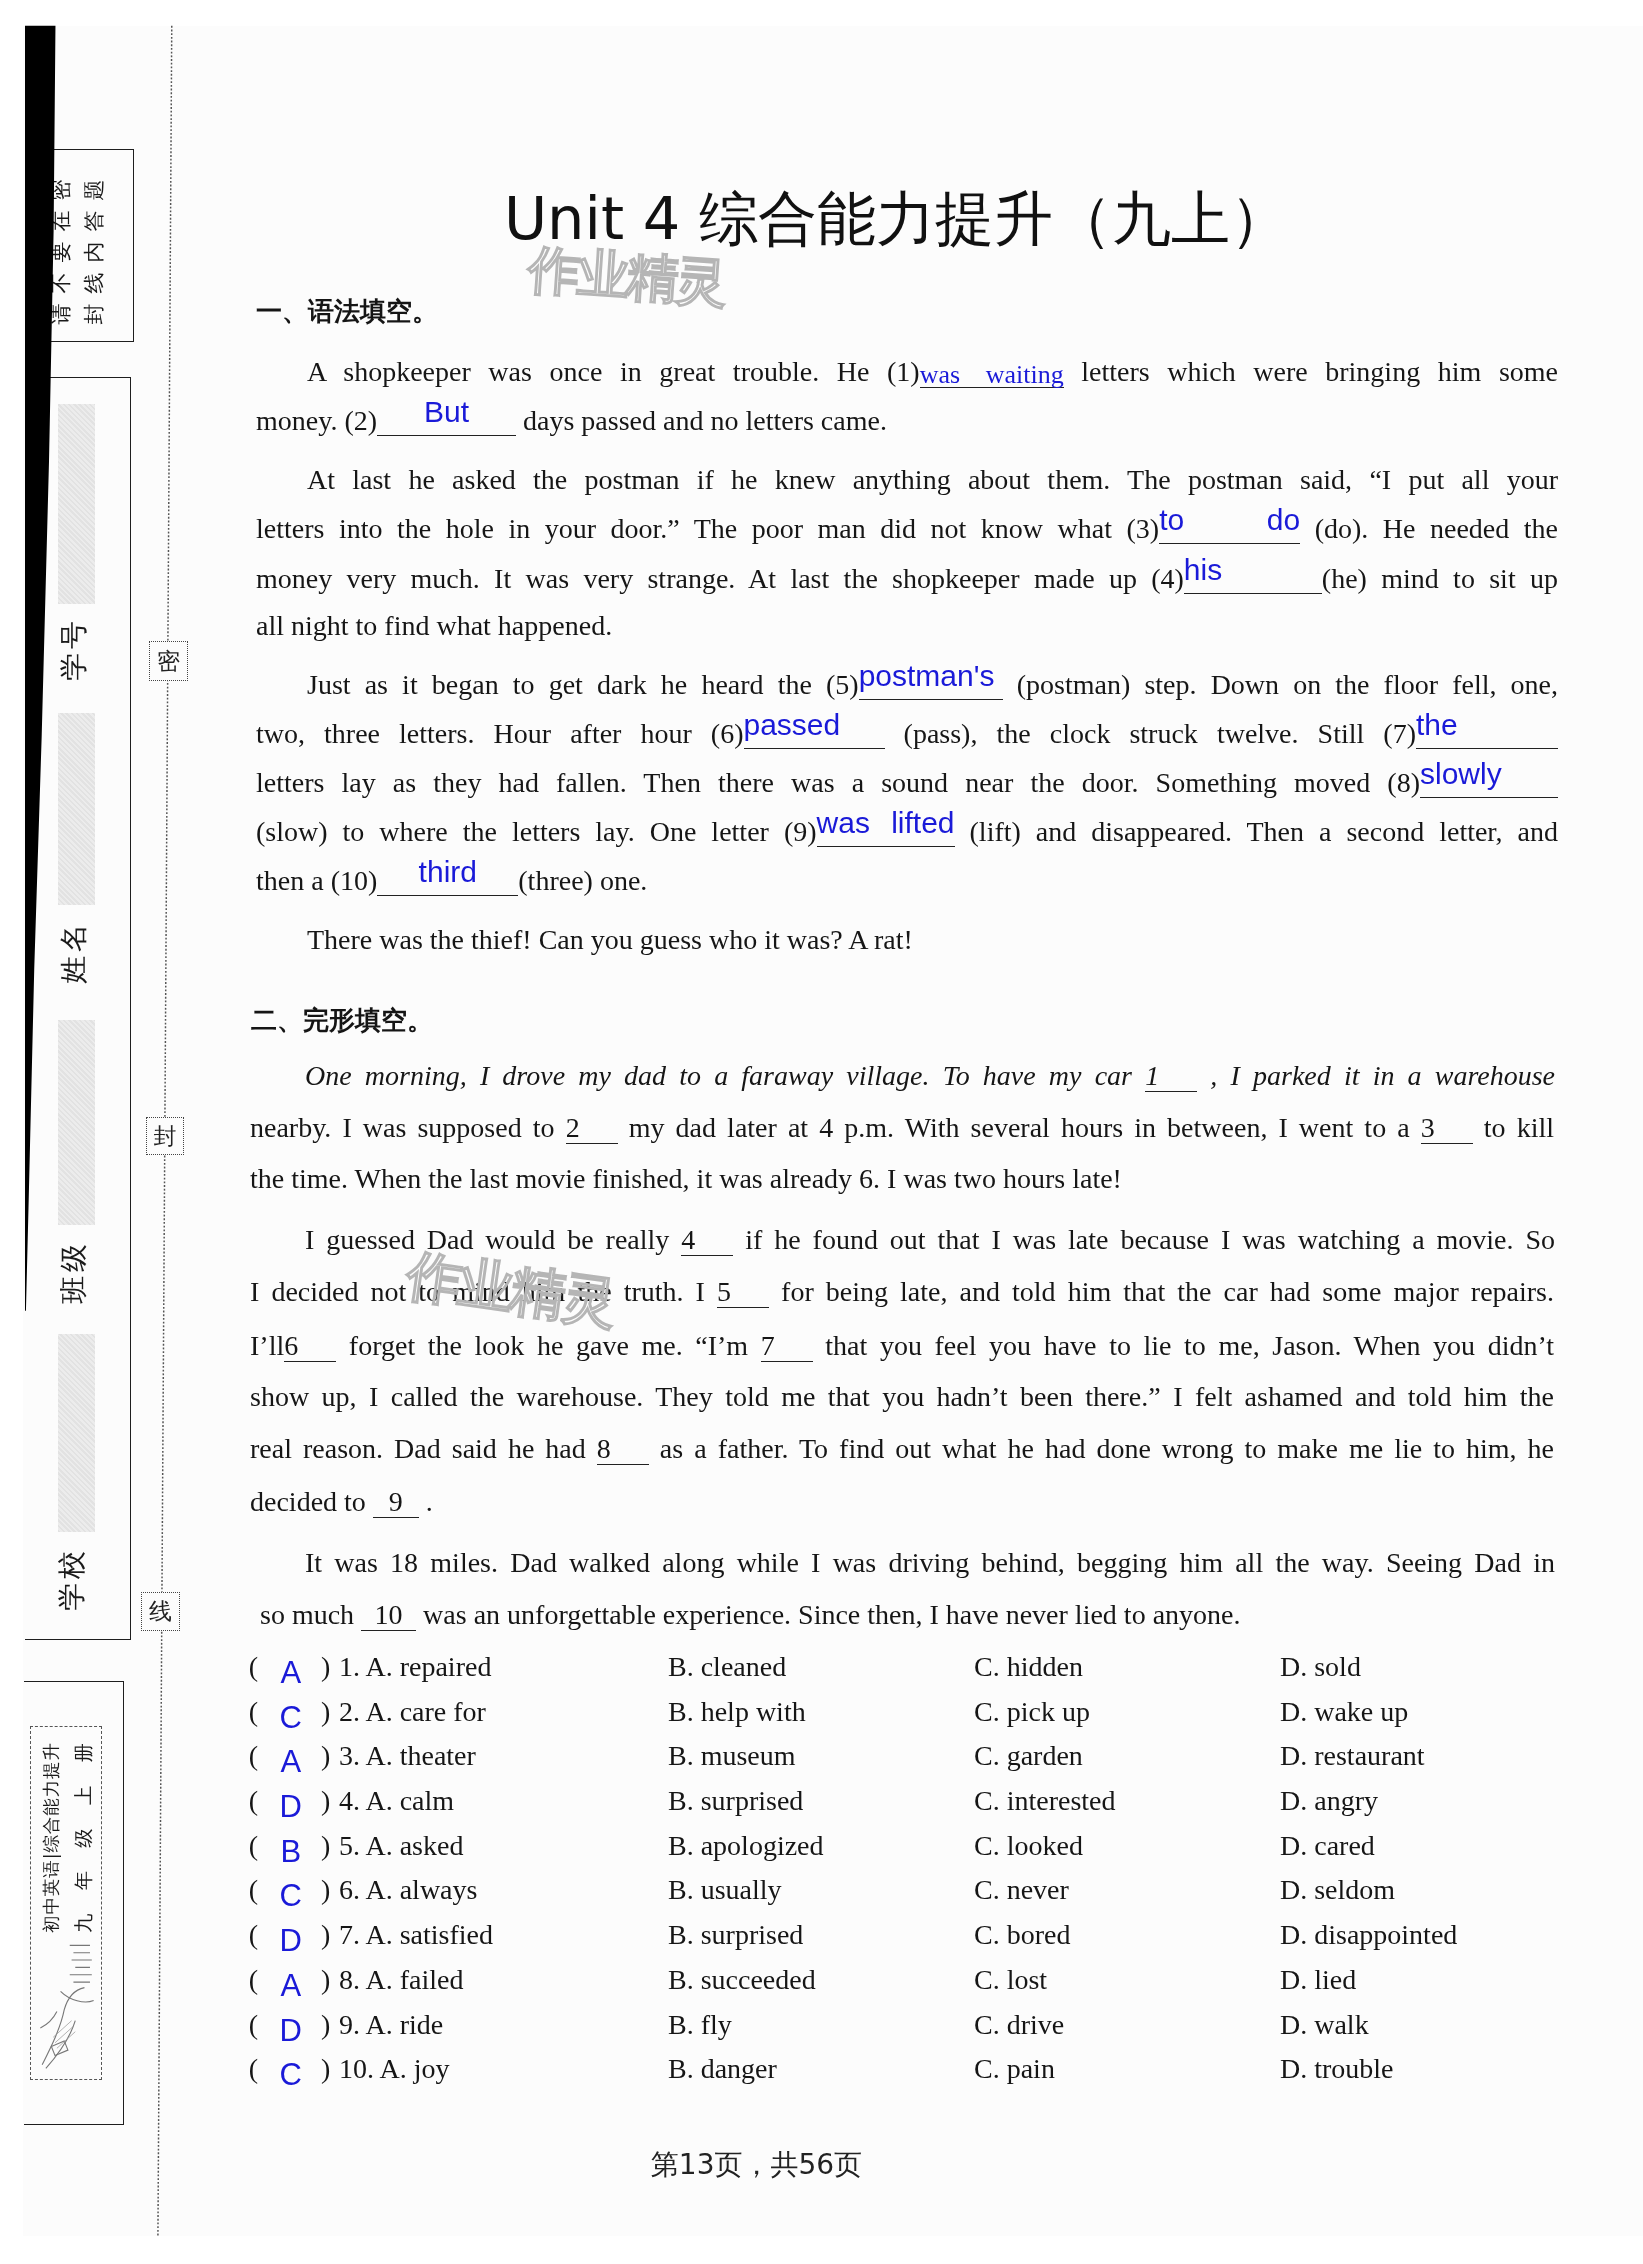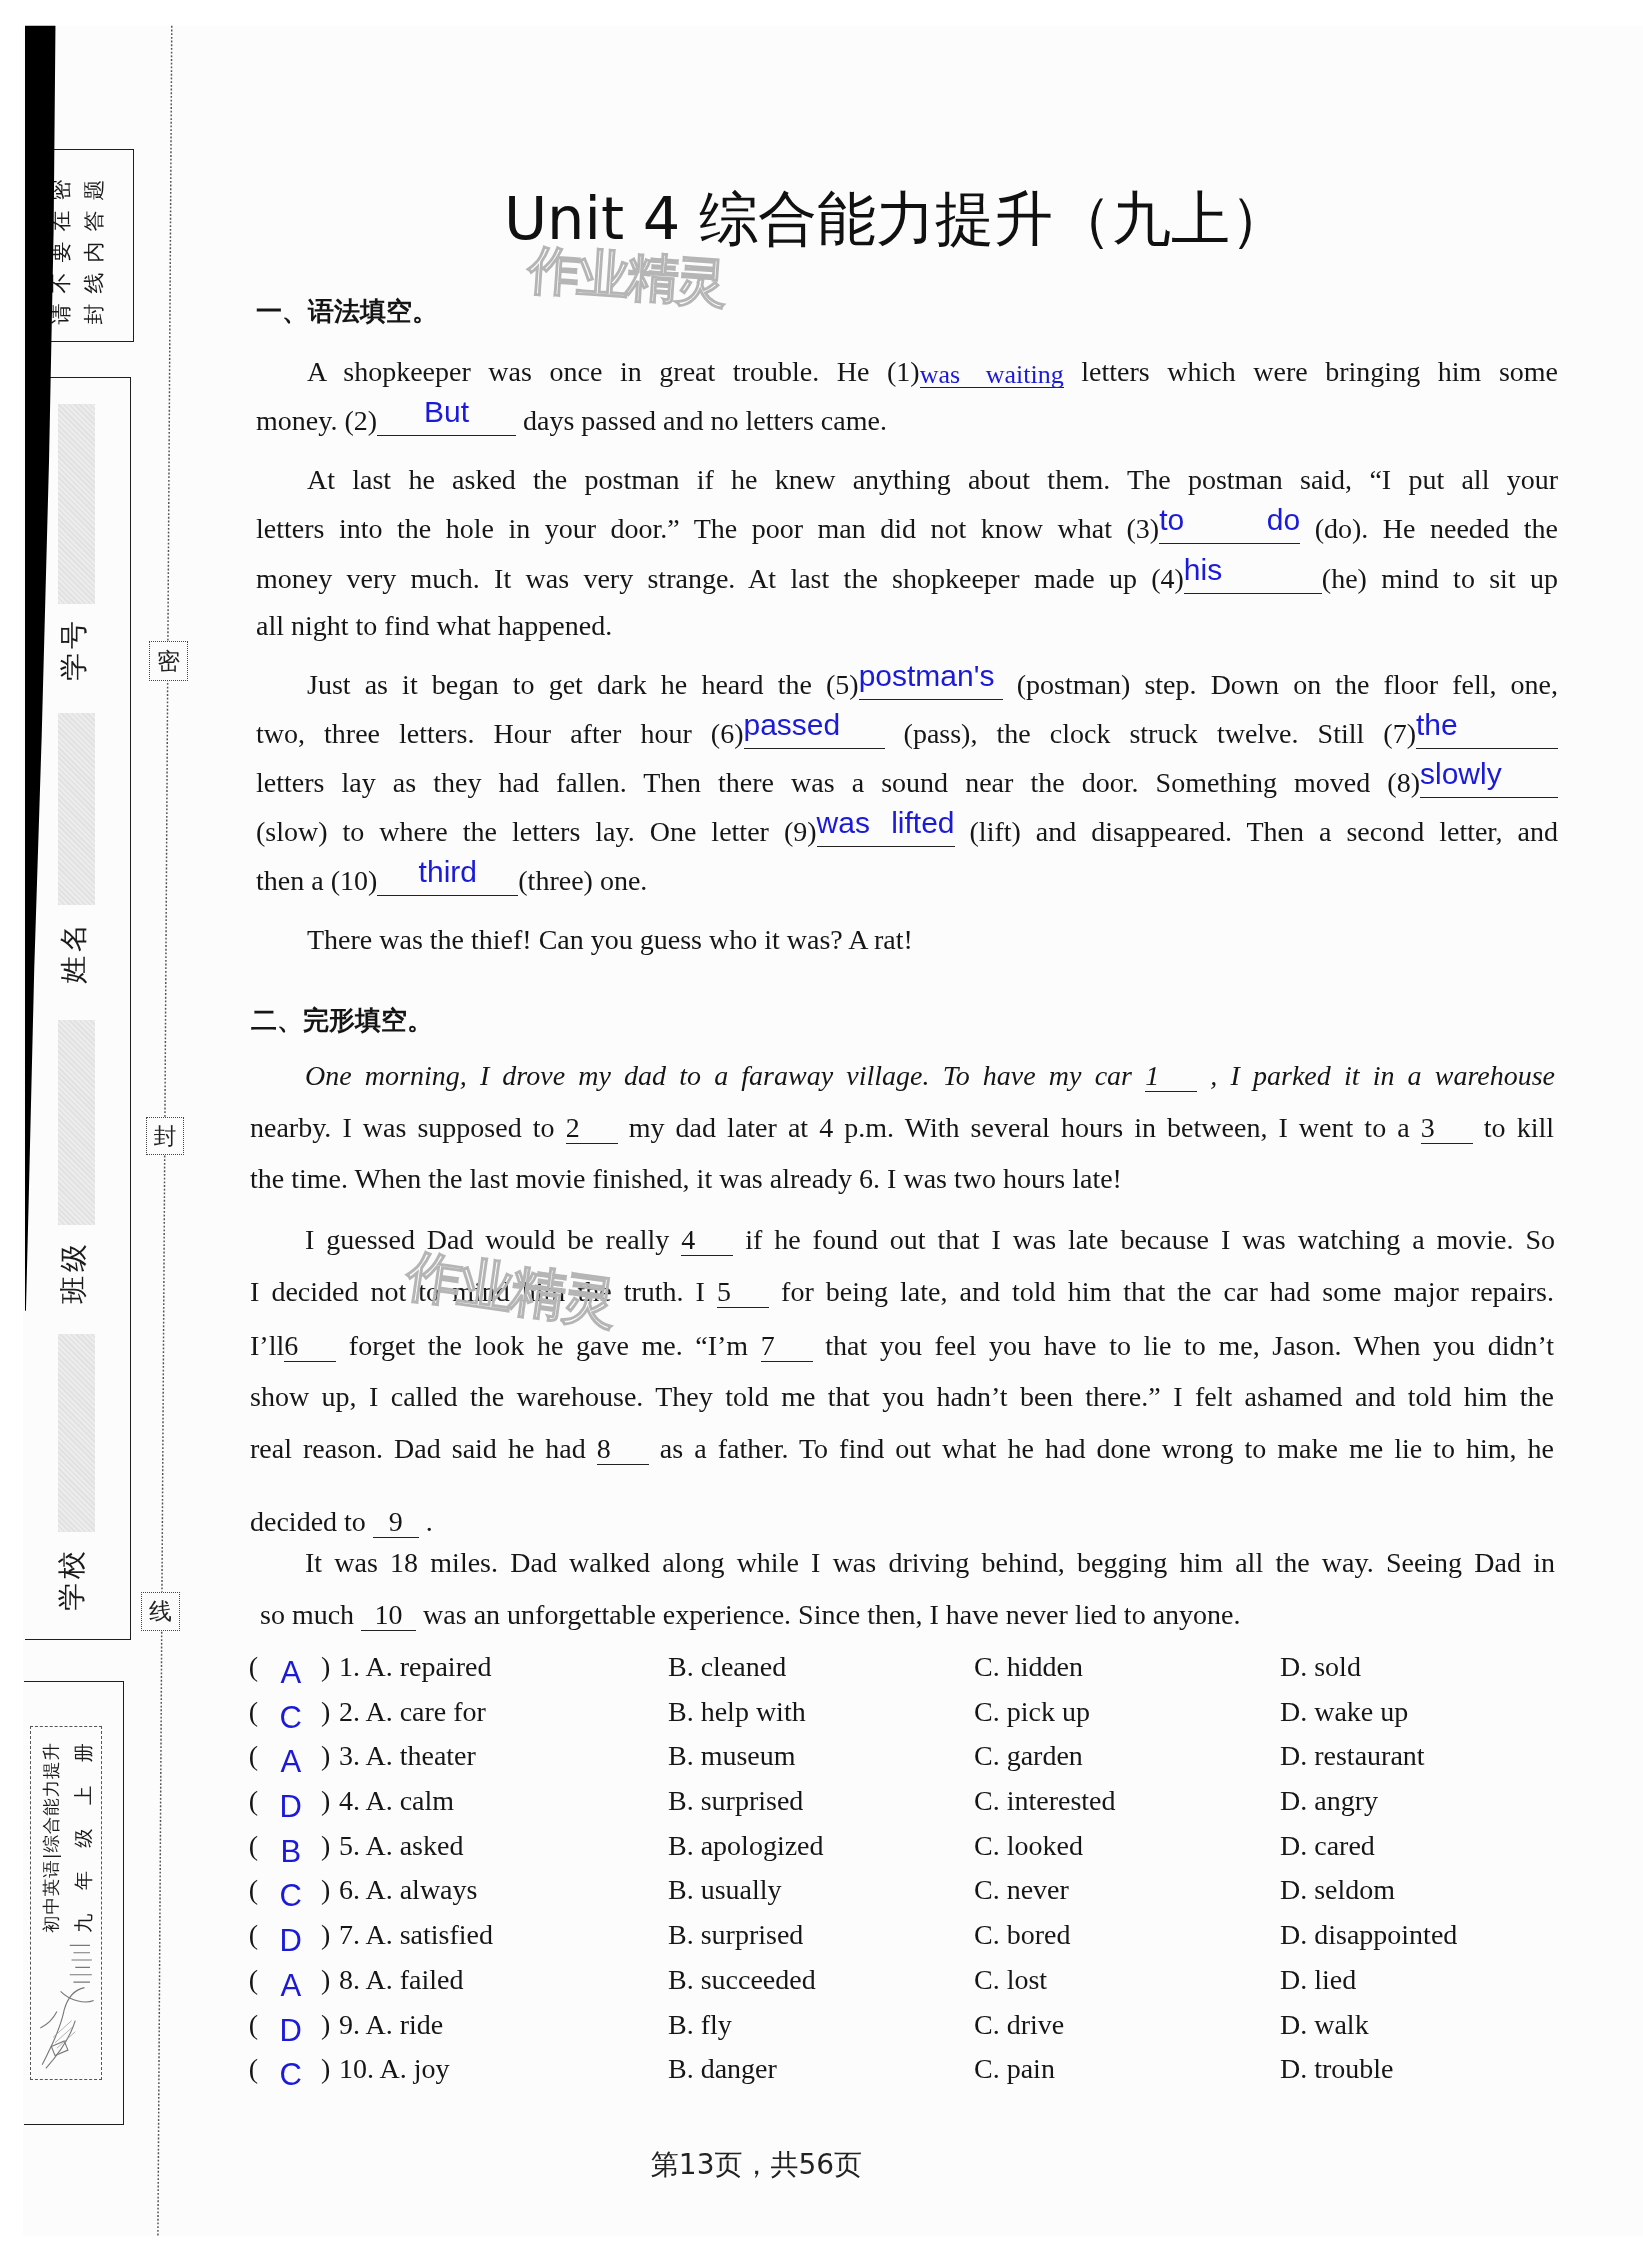--- a/index.html
+++ b/index.html
@@ -151,21 +151,21 @@
 <div class="ln j" style="left:305px;top:1217px;width:1250px;"><span>I guessed Dad would be really</span> <span class="cb">4</span> <span>if he found out that I was late because I was watching a movie. So</span></div>
 
 <div class="ln j" style="left:250px;top:1269px;width:1304px;"><span>I decided not to mind him the truth. I</span> <span class="cb">5</span> <span>for being late, and told him that the car had some major repairs.</span></div>
 
 <div class="ln j" style="left:250px;top:1323px;width:1304px;"><span>I’ll</span><span class="cb">6</span> <span>forget the look he gave me. “I’m</span> <span class="cb">7</span> <span>that you feel you have to lie to me, Jason. When you didn’t</span></div>
 
 <div class="ln j" style="left:250px;top:1374px;width:1304px;"><span>show up, I called the warehouse. They told me that you hadn’t been there.” I felt ashamed and told him the</span></div>
 
 <div class="ln j" style="left:250px;top:1426px;width:1304px;"><span>real reason. Dad said he had</span> <span class="cb">8</span> <span>as a father. To find out what he had done wrong to make me lie to him, he</span></div>
 
-<div class="ln" style="left:250px;top:1479px;width:1304px;margin-top:20px;"><span>decided to</span> <span class="cb" style="width:46px;">9</span> <span>.</span></div>
+<div class="ln" style="left:250px;top:1479px;width:1304px;"><span>decided to</span> <span class="cb" style="width:46px;">9</span> <span>.</span></div>
 
 <div class="ln j" style="left:305px;top:1540px;width:1250px;"><span>It was 18 miles. Dad walked along while I was driving behind, begging him all the way. Seeing Dad in</span></div>
 
 <div class="ln" style="left:260px;top:1592px;width:1304px;"><span>so much</span> <span class="cb" style="width:55px;">10</span> <span>was an unforgettable experience. Since then, I have never lied to anyone.</span></div>
 
 <div class="watermark" style="left:406px;top:1253px;font-size:55px;transform:rotate(8deg);">作业精灵</div>
 
 <div class="opt" style="top:1645px;">
   <span class="po">(</span>
   <span class="oa">A</span>

